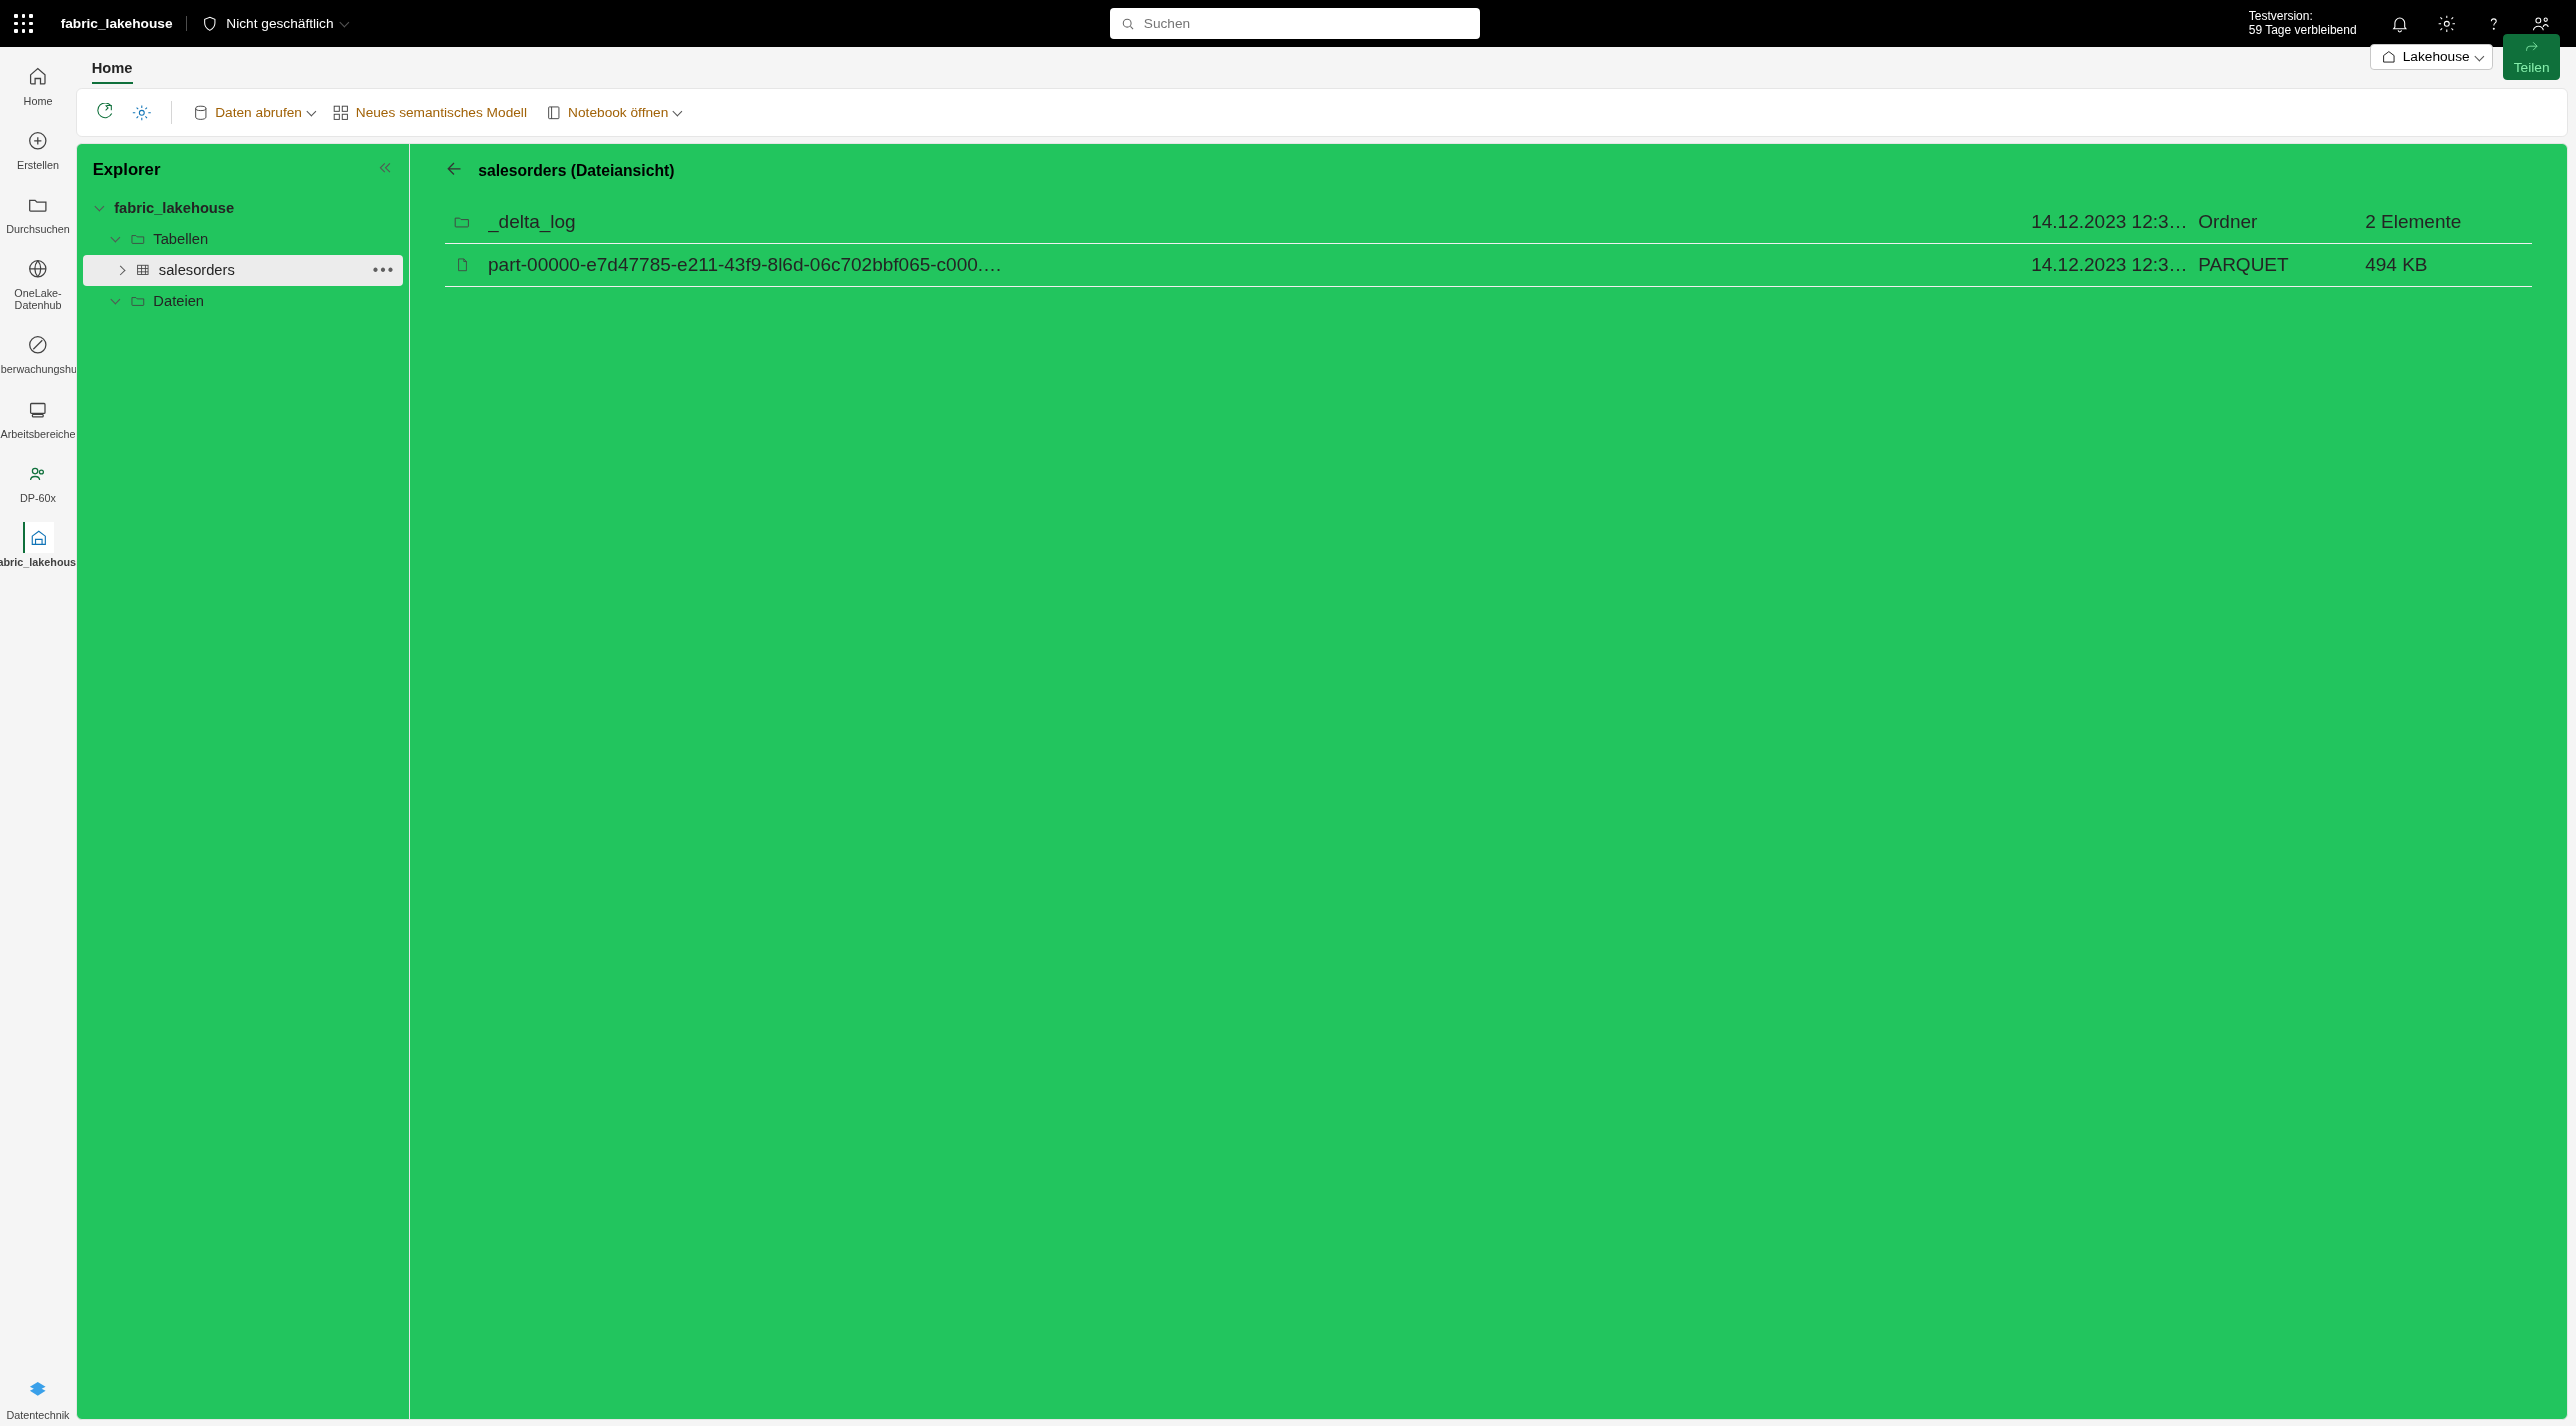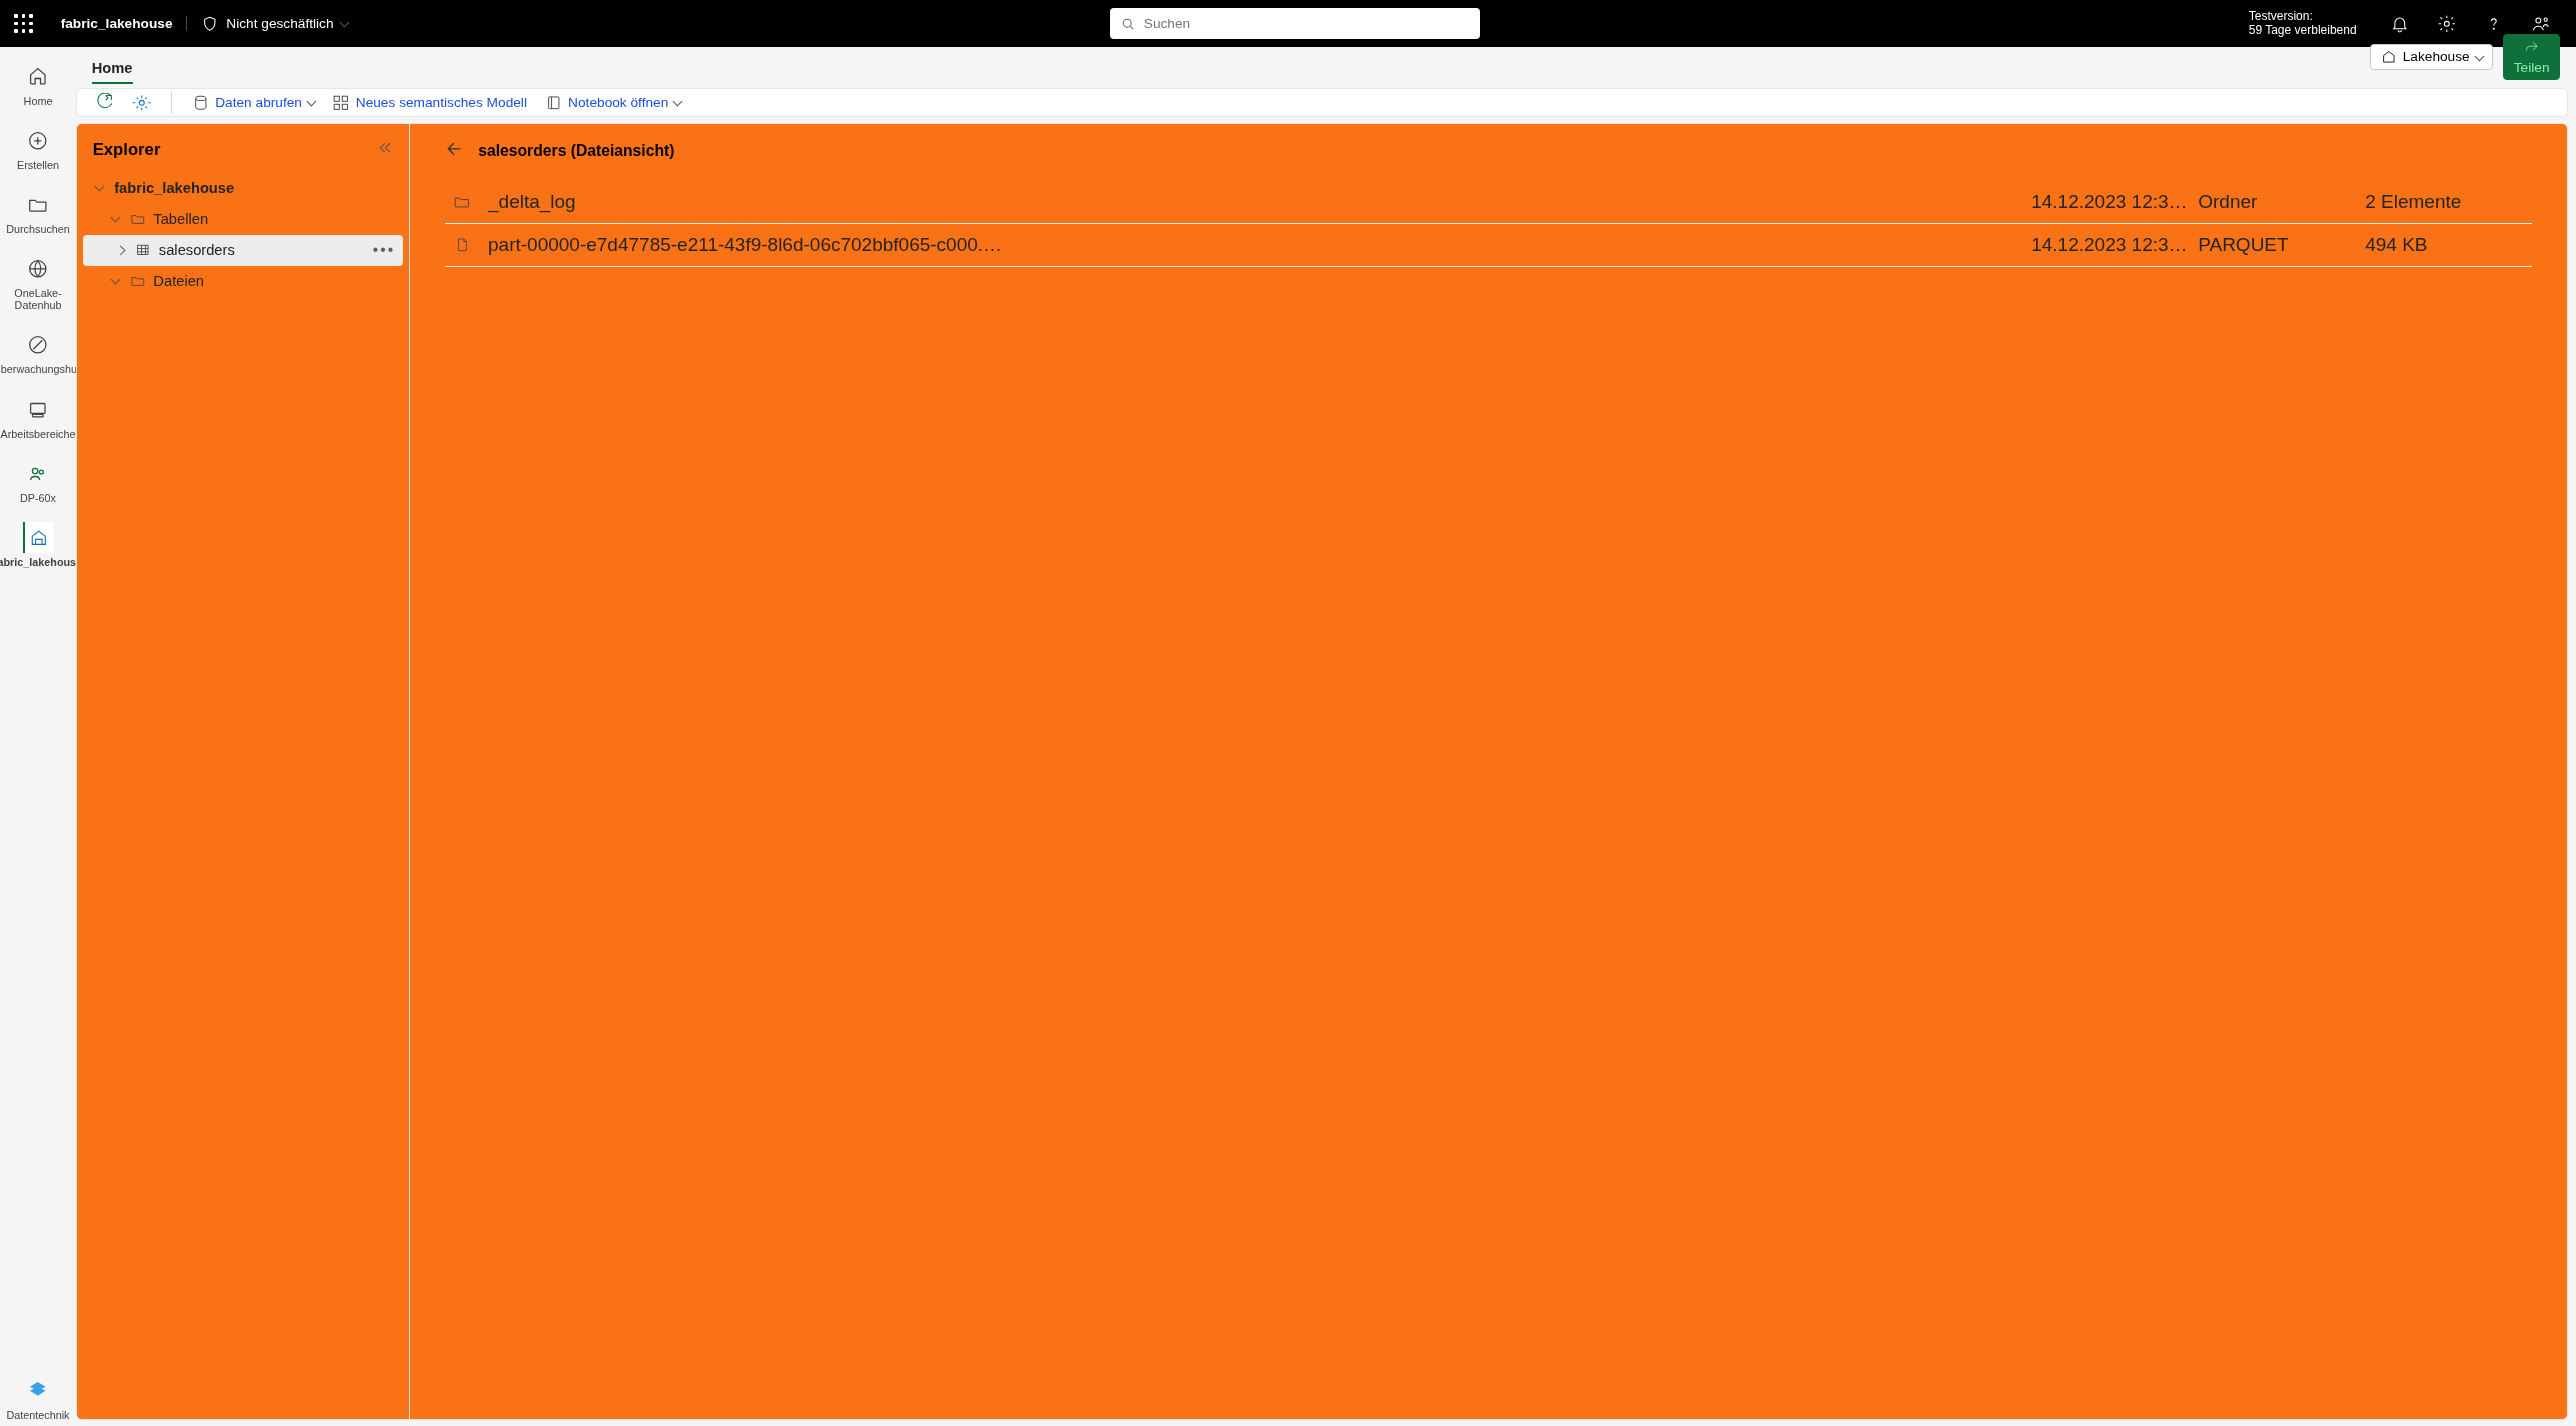--- a/index.html
+++ b/index.html
@@ -38,28 +38,28 @@
 
 
 .tabrow { height: 37px; display: flex; align-items: flex-end; padding: 0 15.7px; justify-content: space-between; }
 .tabrow .tabs { display: flex; gap: 19.6px; }
 .tabrow .tab { font-size: 14.7px; font-weight: 600; color: #242424; padding-bottom: 5.9px; border-bottom: 2.9px solid #0f703b; cursor: pointer; }
 .tabrow .rightbtns { display: flex; gap: 9.8px; align-items: center; padding-bottom: 3.9px; }
 .pill { display: flex; align-items: center; gap: 5.9px; border: 1px solid #c8c8c8; border-radius: 3.9px; padding: 3.9px 9.8px; font-size: 13.7px; cursor: pointer; background: #fff; }
 .pill.green { background: #0f703b; color: #86efac; border-color: #0f703b; flex-direction: column; }
 .pill svg { stroke: currentColor; fill: none; stroke-width: 1.3; }
 
-.toolbar { background: #fff; margin: 3.9px 7.8px 0 0; border: 1px solid #e6e6e6; border-radius: 5.9px; height: 29px; display: flex; align-items: center; padding: 0 11.8px; gap: 5.9px; font-size: 13.7px; color: #1d4ed8; }
+.toolbar { background: #fff; margin: 3.9px 7.8px 0 0; border: 1px solid #e6e6e6; border-radius: 5.9px; height: 49px; display: flex; align-items: center; padding: 0 11.8px; gap: 5.9px; font-size: 13.7px; color: #a16207; }
 .toolbar .sep { width: 1px; height: 23.5px; background: #d6d6d6; margin: 0 7.8px; }
 .toolbar .btn { display: flex; align-items: center; gap: 5.9px; padding: 3.9px 5.9px; cursor: pointer; border-radius: 3.9px; }
 .toolbar svg { stroke: #424242; fill: none; stroke-width: 1.3; }
 .toolbar .btn.gear svg { stroke: #1074b7; }
 .toolbar .btn.refresh svg { stroke: #0f703b; }
 
-.worksurface { flex: 1; display: flex; background: #f97316; border: 1px solid #e6e6e6; border-radius: 5.9px; margin: 5.9px 7.8px 0 0; overflow: hidden; }
+.worksurface { flex: 1; display: flex; background: #22c55e; border: 1px solid #e6e6e6; border-radius: 5.9px; margin: 5.9px 7.8px 0 0; overflow: hidden; }
 
 
 .explorer { width: 333px; border-right: 1px solid #e6e6e6; display: flex; flex-direction: column; }
 .exphdr { display: flex; align-items: center; justify-content: space-between; padding: 15.7px 15.7px 7.8px 15.7px; }
 .exphdr h2 { font-size: 16.7px; font-weight: 600; }
 .exphdr .collapse { cursor: pointer; }
 .tree { font-size: 14.7px; color: #242424; padding: 3.9px 5.9px; }
 .tree .node { display: flex; align-items: center; gap: 7.8px; height: 31px; cursor: pointer; padding-right: 7.8px; border-radius: 3.9px; }
 .tree .node.sel { background: #ececec; }
 .tree .node .chev { width: 13.7px; height: 13.7px; display: flex; align-items: center; justify-content: center; }

